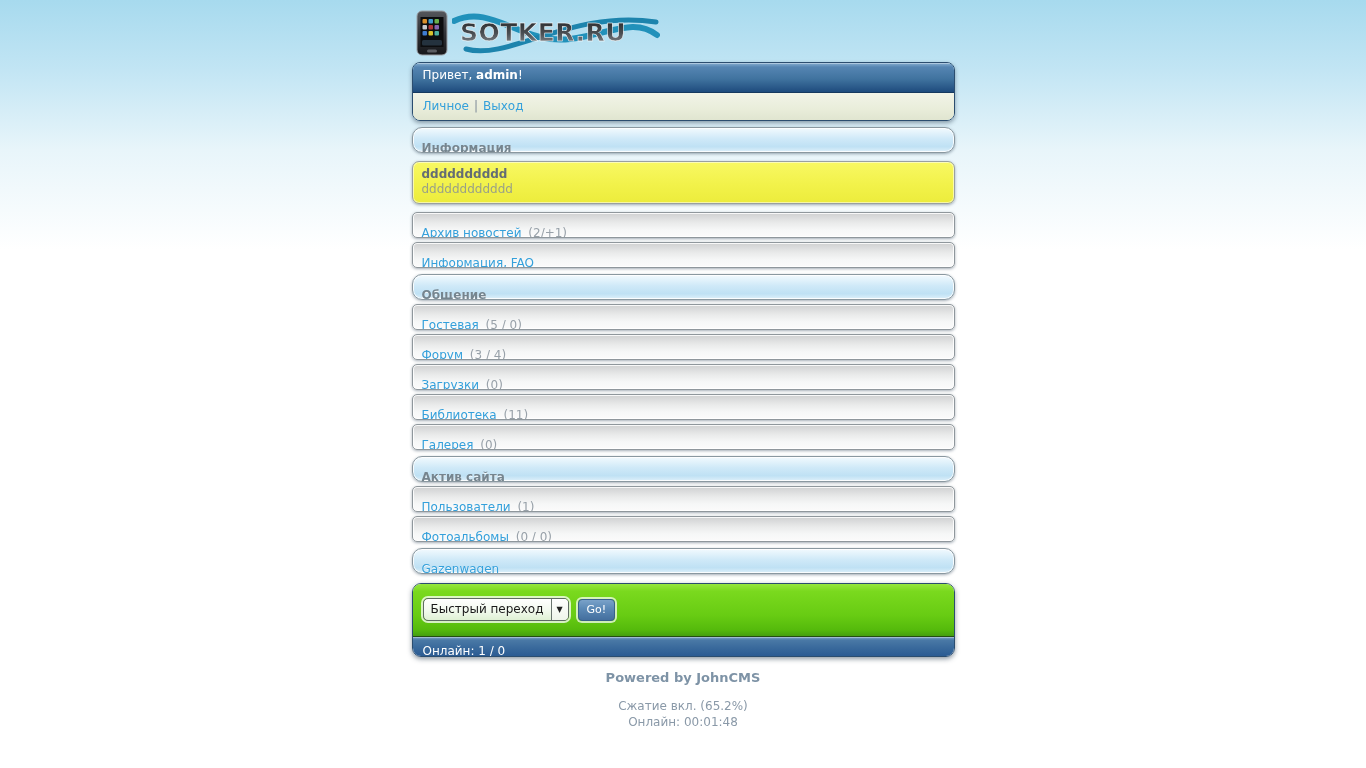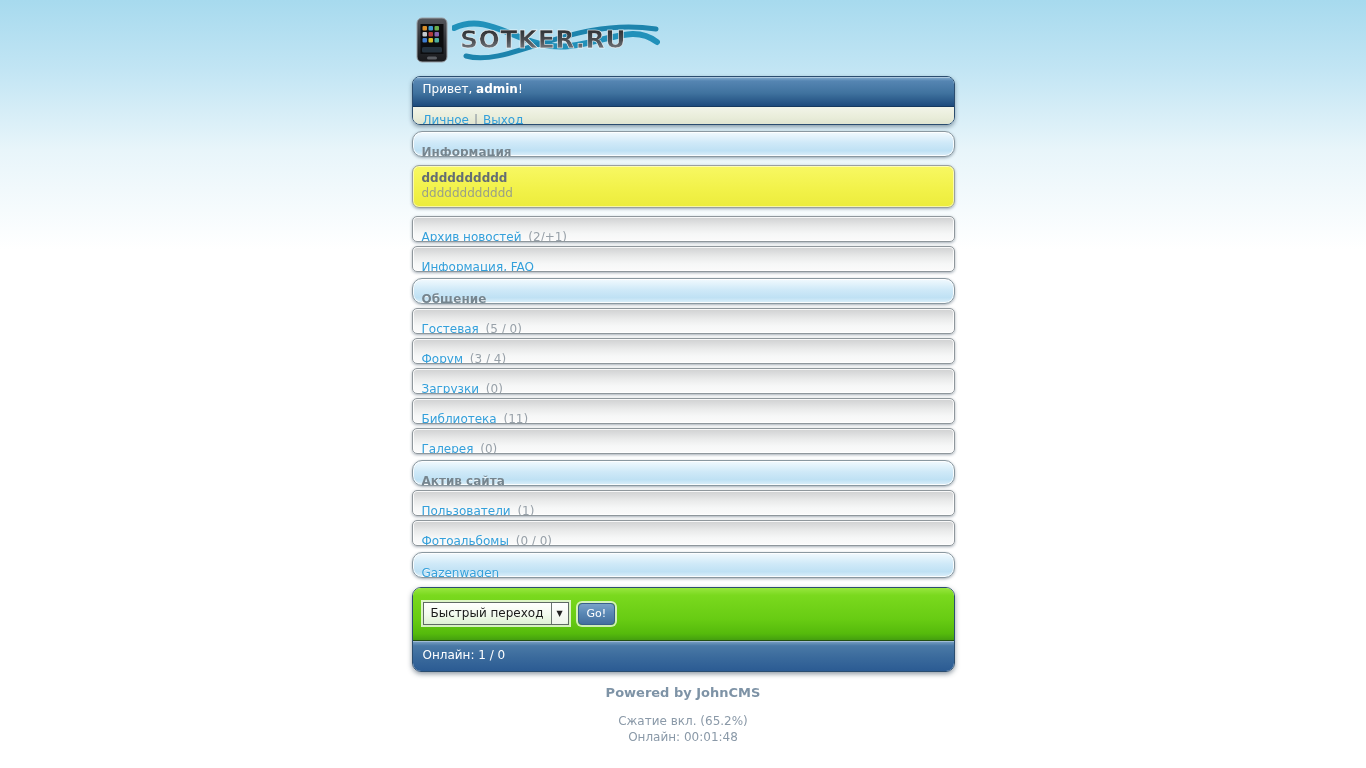--- a/index.html
+++ b/index.html
@@ -6,21 +6,21 @@
   html, body { width: 1366px; height: 768px; overflow: hidden; }
   body {
     font-family: "DejaVu Sans", "Liberation Sans", sans-serif;
     background: linear-gradient(180deg, #a7daee 0%, #c2e5f4 70px, #e8f5fa 150px, #ffffff 250px, #ffffff 100%);
   }
   .container { width: 543px; margin: 0 auto; }
 
   
   .logo-row {
     display: flex; align-items: center;
-    padding: 13px 0 8px 2px; height: 76px;
+    padding: 13px 0 8px 2px; height: 62px;
   }
   .logo-wave { margin-left: 2px; margin-top: -4px; }
 
   
   .bar {
     height: 26px; line-height: 24px;
     border: 1px solid #8f979c; border-radius: 5px;
     padding: 8px 9px; font-size: 12px;
     margin-bottom: 4px;
     box-shadow: inset 0 0 0 1px rgba(255,255,255,.85), 0 1px 3px rgba(50,70,90,.45);
@@ -45,21 +45,21 @@
     overflow: hidden; margin-bottom: 5px;
   }
   .header-top {
     height: 30px; line-height: 25px; padding: 0 10px;
     font-size: 12px; color: #ffffff;
     background: linear-gradient(180deg, #86aed0 0%, #5585b2 14%, #40739f 55%, #1e4b7d 100%);
     border-bottom: 1px solid #16395f;
     box-shadow: inset 0 1px 0 rgba(255,255,255,.35);
   }
   .header-bottom {
-    height: 17px; line-height: 26px; padding: 0 10px; font-size: 12px;
+    height: 27px; line-height: 26px; padding: 0 10px; font-size: 12px;
     background: linear-gradient(180deg, #f2f4e8 0%, #e9edda 60%, #e0e5d0 100%);
   }
   .sep { color: #7f8c99; margin: 0 5px; }
 
   
   .news-box {
     border: 1px solid #9aa0a0; border-radius: 7px;
     background: linear-gradient(180deg, #f8f863 0%, #f2f24a 55%, #ecec3c 100%);
     box-shadow: inset 0 0 0 1px rgba(255,255,255,.55), 0 1px 3px rgba(50,70,90,.45);
     padding: 5px 9px 6px; font-size: 12px; line-height: 15px;
@@ -79,21 +79,21 @@
     background: linear-gradient(180deg, #97e63e 0%, #7ad91e 14%, #68cc13 60%, #55ba0c 88%, #449f0f 100%);
     padding: 14px 10px 15px; display: flex; align-items: center;
     border-bottom: 1px solid #234d12;
   }
   .select-wrap { position: relative; display: inline-block; }
   .quick-select {
     appearance: none; -webkit-appearance: none; -moz-appearance: none;
     font-family: "DejaVu Sans", "Liberation Sans", sans-serif;
     font-size: 12px; color: #1a1a1a;
     height: 23px; padding: 1px 24px 2px 7px;
-    border: 1px solid #5e6a64; border-radius: 0;
+    border: 1px solid #5e6a64; border-radius: 5px;
     background: linear-gradient(180deg, #ffffff 0%, #f2faee 55%, #dff1d4 100%);
     box-shadow: 0 0 0 2px rgba(255,255,255,.75);
     outline: none;
   }
   .select-arrow {
     position: absolute; top: 1px; right: 1px; bottom: 1px; width: 17px;
     background: linear-gradient(180deg, #ffffff, #eef5ea);
     border-left: 1px solid #6a756f; border-radius: 0 4px 4px 0;
     display: flex; align-items: center; justify-content: center;
     font-size: 8px; color: #222; pointer-events: none;
@@ -101,21 +101,21 @@
   .go-btn {
     font-family: "DejaVu Sans", "Liberation Sans", sans-serif;
     margin-left: 9px;
     font-size: 11px; color: #ffffff;
     background: linear-gradient(180deg, #7aa2c9 0%, #5a88b5 45%, #446f9e 100%);
     border: 1px solid #38608b; border-radius: 4px;
     box-shadow: 0 0 0 2px rgba(255,255,255,.7);
     padding: 3px 8px 4px; cursor: pointer;
   }
   .online-bar {
-    height: 30px; line-height: 29px; padding: 0 10px;
+    height: 19px; line-height: 29px; padding: 0 10px;
     font-size: 12px; color: #ffffff;
     background: linear-gradient(180deg, #7da3c6 0%, #4a79a6 16%, #3a6a9c 55%, #2b5b93 100%);
     box-shadow: inset 0 1px 0 rgba(255,255,255,.3);
   }
 
   
   .footer { text-align: center; margin-top: 13px; }
   .powered { font-size: 13px; font-weight: bold; color: #7e93a6; }
   .meta { margin-top: 13px; font-size: 12px; line-height: 16px; color: #8a99a8; }
 </style>

